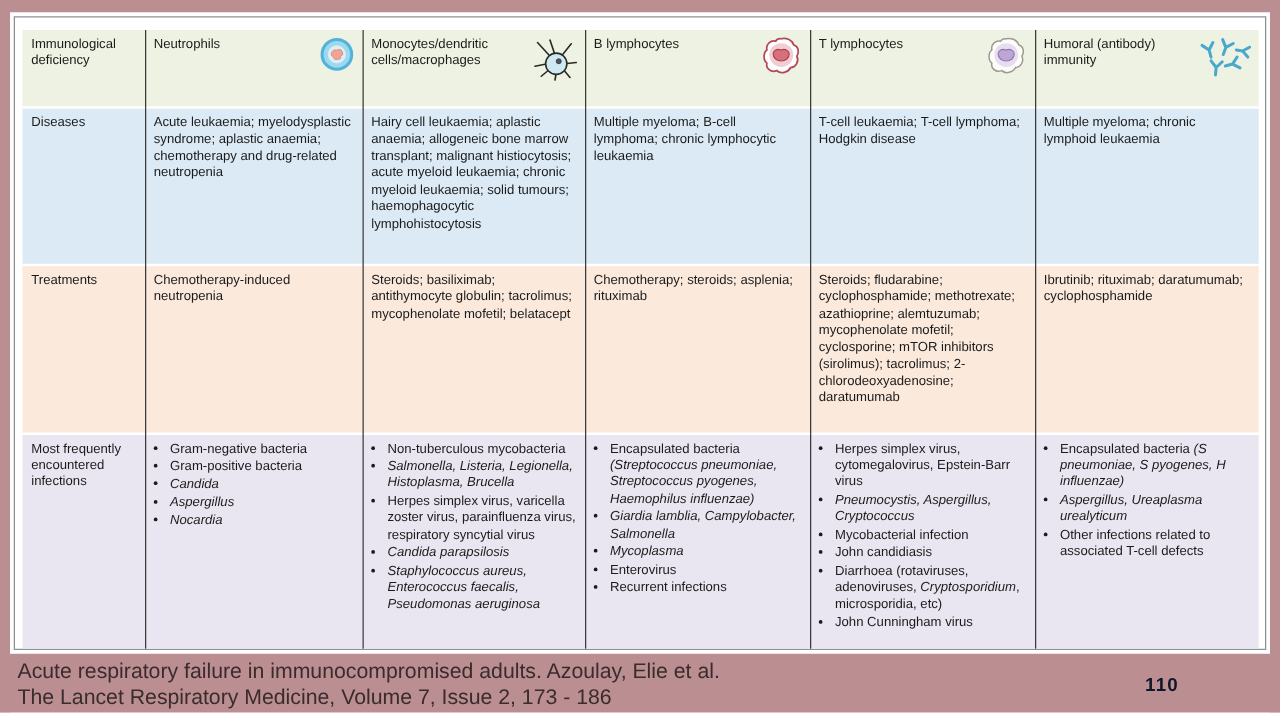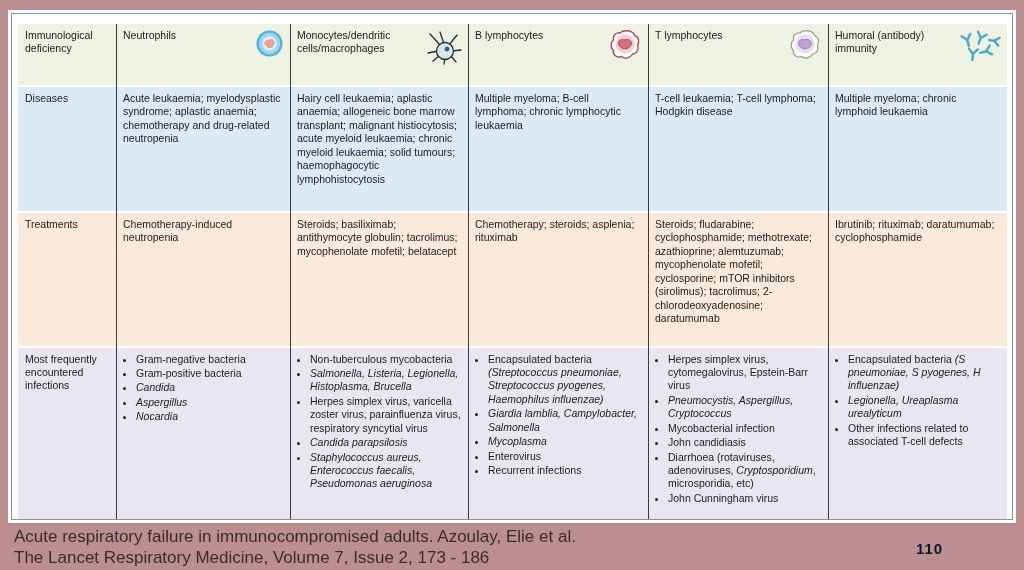--- a/index.html
+++ b/index.html
@@ -188,21 +188,21 @@
                   <li class="inf-item"><i>Pneumocystis, Aspergillus, Cryptococcus</i></li>
                   <li class="inf-item"><span>Mycobacterial infection</span></li>
                   <li class="inf-item"><span>John candidiasis</span></li>
                   <li class="inf-item"><span>Diarrhoea (rotaviruses, adenoviruses, </span><i>Cryptosporidium</i><span>, microsporidia, etc)</span></li>
                   <li class="inf-item"><span>John Cunningham virus</span></li>
                 </ul>
               </td>
               <td class="cell">
                 <ul class="inf-list">
                   <li class="inf-item"><span>Encapsulated bacteria </span><i>(S pneumoniae, S pyogenes, H influenzae)</i></li>
-                  <li class="inf-item"><i>Legionella, Ureaplasma urealyticum</i></li>
+                  <li class="inf-item"><i>Aspergillus, Ureaplasma urealyticum</i></li>
                   <li class="inf-item"><span>Other infections related to associated T-cell defects</span></li>
                 </ul>
               </td>
             </tr>
           </tbody>
       </table>
       <div class="vline" style="left:98px"></div>
       <div class="vline" style="left:272px"></div>
       <div class="vline" style="left:450px"></div>
       <div class="vline" style="left:630px"></div>

